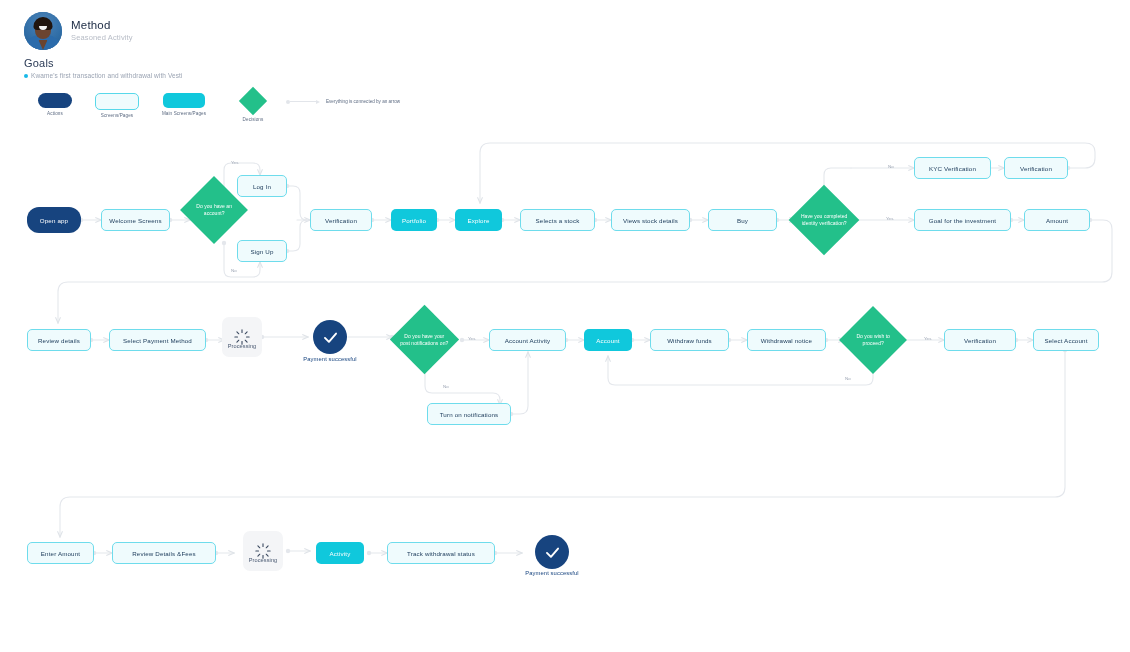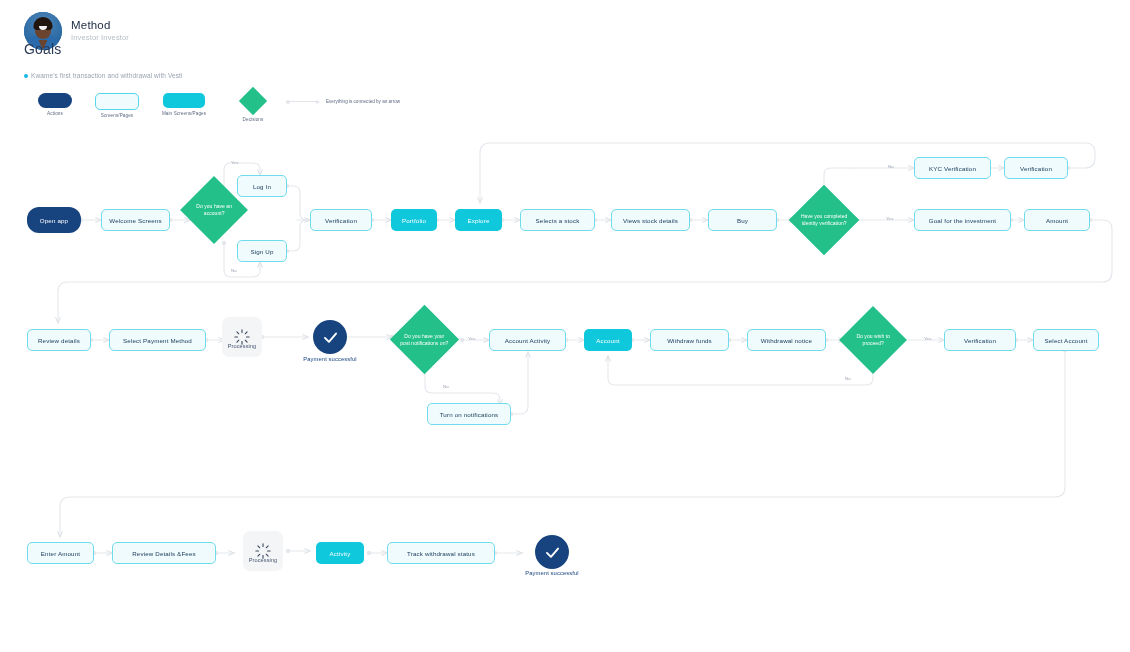--- a/index.html
+++ b/index.html
@@ -12,21 +12,21 @@
   .avatar{width:38px;height:38px;border-radius:50%;overflow:hidden;position:relative;background:#2d6ca8;flex:0 0 auto;}
   .av-bg{position:absolute;inset:0;background:radial-gradient(circle at 50% 28%, #4d84b8 0%, #2f6da6 60%, #24598c 100%);}
   .av-hair{position:absolute;left:50%;top:14%;transform:translateX(-50%);width:19px;height:13px;border-radius:10px 10px 4px 4px;background:#20150f;}
   .av-face{position:absolute;left:50%;top:22%;transform:translateX(-50%);width:16px;height:19px;border-radius:8px 8px 9px 9px;background:#6b4430;}
   .av-smile{position:absolute;left:50%;top:36%;transform:translateX(-50%);width:8px;height:4px;border-radius:0 0 8px 8px;background:#f2f2f2;}
   .av-body{position:absolute;left:50%;bottom:-2px;transform:translateX(-50%);width:34px;height:17px;border-radius:13px 13px 0 0;background:#2b6bab;}
   .av-collar{position:absolute;left:50%;bottom:0;transform:translateX(-50%);width:9px;height:10px;background:#6b4430;clip-path:polygon(50% 100%,0 0,100% 0);}
   .hdr-txt{display:flex;flex-direction:column;justify-content:center;line-height:1.15;}
   .hdr-name{font-size:11.5px;color:#1b2a43;font-weight:400;letter-spacing:.2px;}
   .hdr-role{font-size:7.5px;color:#b7bcc6;margin-top:2px;letter-spacing:.15px;}
-  .goals-t{position:absolute;left:24px;top:41px;font-size:14px;color:#2a3a55;letter-spacing:.2px;}
+  .goals-t{position:absolute;left:24px;top:57px;font-size:11px;color:#2a3a55;letter-spacing:.2px;}
   .goal-row{position:absolute;left:24px;top:72px;display:flex;align-items:center;gap:3px;}
   .goal-dot{width:4px;height:4px;border-radius:50%;background:#18b9e8;flex:0 0 auto;}
   .goal-txt{font-size:6.5px;color:#9aa3b2;letter-spacing:.1px;}
 
   
   .legend{position:absolute;left:24px;top:93px;display:flex;align-items:flex-start;}
   .lg{display:flex;flex-direction:column;align-items:center;}
   .lg-cap{font-size:4.6px;color:#5d6b82;margin-top:3px;letter-spacing:.1px;white-space:nowrap;}
   .sw-action{width:34px;height:15px;border-radius:8px;background:#17447f;}
   .sw-screen{width:42px;height:15px;border-radius:5px;background:#effbfd;border:1.2px solid #57d8ea;}
@@ -170,21 +170,21 @@
     <div class="avatar">
       <div class="av-bg"></div>
         <div class="av-body"></div>
         <div class="av-face"></div>
       <div class="av-hair"></div>
         <div class="av-smile"></div>
         <div class="av-collar"></div>
     </div>
     <div class="hdr-txt">
       <div class="hdr-name">Method</div>
-      <div class="hdr-role">Investor Investor</div>
+      <div class="hdr-role">Seasoned Activity</div>
     </div>
   </div>
   <div class="goals-t">Goals</div>
   <div class="goal-row">
     <span class="goal-dot"></span>
     <span class="goal-txt">Kwame's first transaction and withdrawal with Vesti</span>
   </div>
 
   <div class="legend">
     <div class="lg" style="width:62px">

